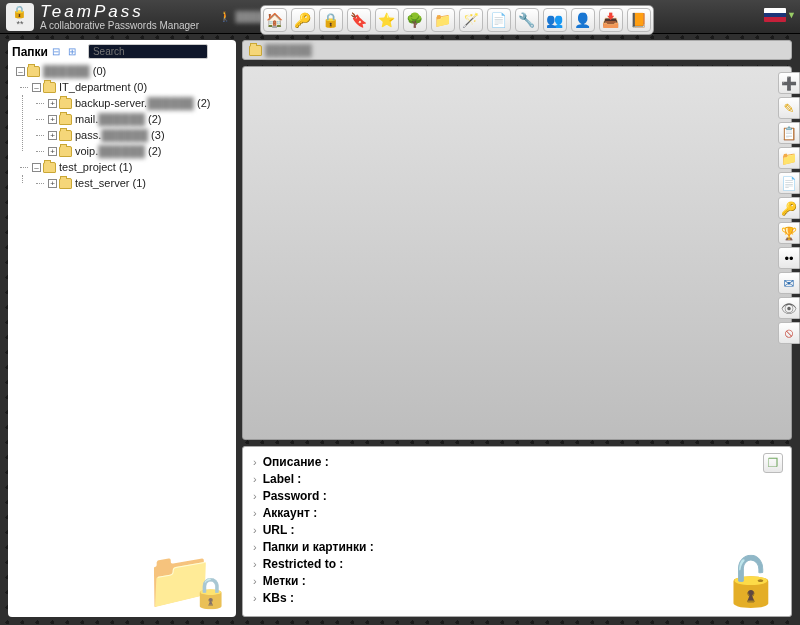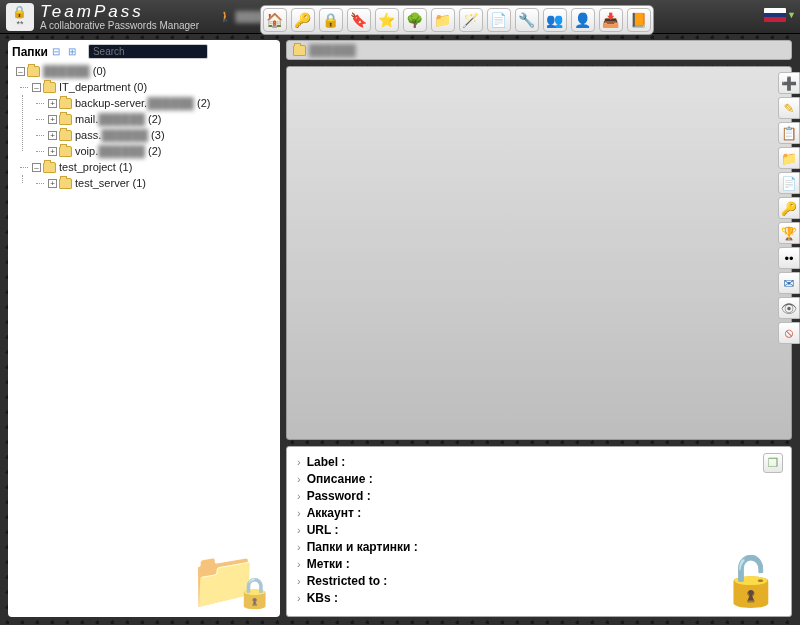--- a/index.html
+++ b/index.html
@@ -26,21 +26,21 @@
 .toolbar-inner { position:absolute; left:260px; top:-29px; display:flex; gap:4px; background:linear-gradient(#fdfdfd,#dedede); border:1px solid #999; border-radius:5px; padding:2px; }
 .tbtn { width:24px; height:24px; background:linear-gradient(#fff,#e7e7e7); border:1px solid #bbb; border-radius:4px; display:flex; align-items:center; justify-content:center; font-size:14px; cursor:pointer; }
 
 .flag { position:absolute; right:14px; top:8px; width:22px; height:14px; display:flex; flex-direction:column; border-radius:1px; overflow:hidden; z-index:3; }
 .flag div { flex:1; }
 .flag-drop { position:absolute; right:4px; top:10px; color:#9c6; font-size:9px; z-index:3; }
 
 
 .main { position:relative; z-index:1; display:flex; height:calc(100% - 34px); padding:6px 8px 8px 8px; gap:6px; }
 
-.sidebar { width:272px; background:#fff; border-radius:4px; padding:4px 4px 4px 4px; position:relative; overflow:hidden; }
+.sidebar { width:228px; background:#fff; border-radius:4px; padding:4px 4px 4px 4px; position:relative; overflow:hidden; }
 .side-head { display:flex; align-items:center; gap:4px; margin-bottom:4px; }
 .side-head h3 { font-size:12px; font-weight:bold; flex:0 0 auto; }
 .side-head .mini { width:12px; height:12px; font-size:10px; color:#5a8edf; cursor:pointer; }
 .search { font-size:10px; padding:1px 4px; width:120px; border:1px solid #ccc; border-radius:2px; background:#0f172a; color:#888; margin-left:4px;}
 .tree { font-size:11px; line-height:16px; color:#222; }
 .tree ul { list-style:none; padding-left:14px; position:relative; }
 .tree > ul { padding-left:2px; }
 .tree li { position:relative; padding-left:2px; white-space:nowrap; }
 .tree li::before { content:""; position:absolute; left:-10px; top:8px; width:8px; border-top:1px dotted #999; }
 .tree ul::before { content:""; position:absolute; left:-10px; top:0; bottom:8px; border-left:1px dotted #999; }
@@ -185,50 +185,50 @@
   <div class="content">
     <div class="crumb">
       <span class="fld-ico"></span>
       <span class="blur">██████</span>
     </div>
     <div class="viewer"></div>
     <div class="details" id="details">
       <div class="copybtn">❐</div>
       <div class="details-art">🔓</div>
     <div class="row">
+          <span class="lbl">Описание :</span>
+          <span></span>
+        </div>
+        <div class="row">
           <span class="lbl">Label :</span>
           <span></span>
         </div>
         <div class="row">
-          <span class="lbl">Описание :</span>
-          <span></span>
-        </div>
-        <div class="row">
           <span class="lbl">Password :</span>
           <span></span>
         </div>
         <div class="row">
           <span class="lbl">Аккаунт :</span>
           <span></span>
         </div>
         <div class="row">
           <span class="lbl">URL :</span>
           <span></span>
         </div>
         <div class="row">
           <span class="lbl">Папки и картинки :</span>
           <span></span>
         </div>
         <div class="row">
+          <span class="lbl">Restricted to :</span>
+          <span></span>
+        </div>
+        <div class="row">
           <span class="lbl">Метки :</span>
           <span></span>
         </div>
         <div class="row">
-          <span class="lbl">Restricted to :</span>
-          <span></span>
-        </div>
-        <div class="row">
           <span class="lbl">KBs :</span>
           <span></span>
         </div>
       </div>
   </div>
 </div>
 
 </body></html>

